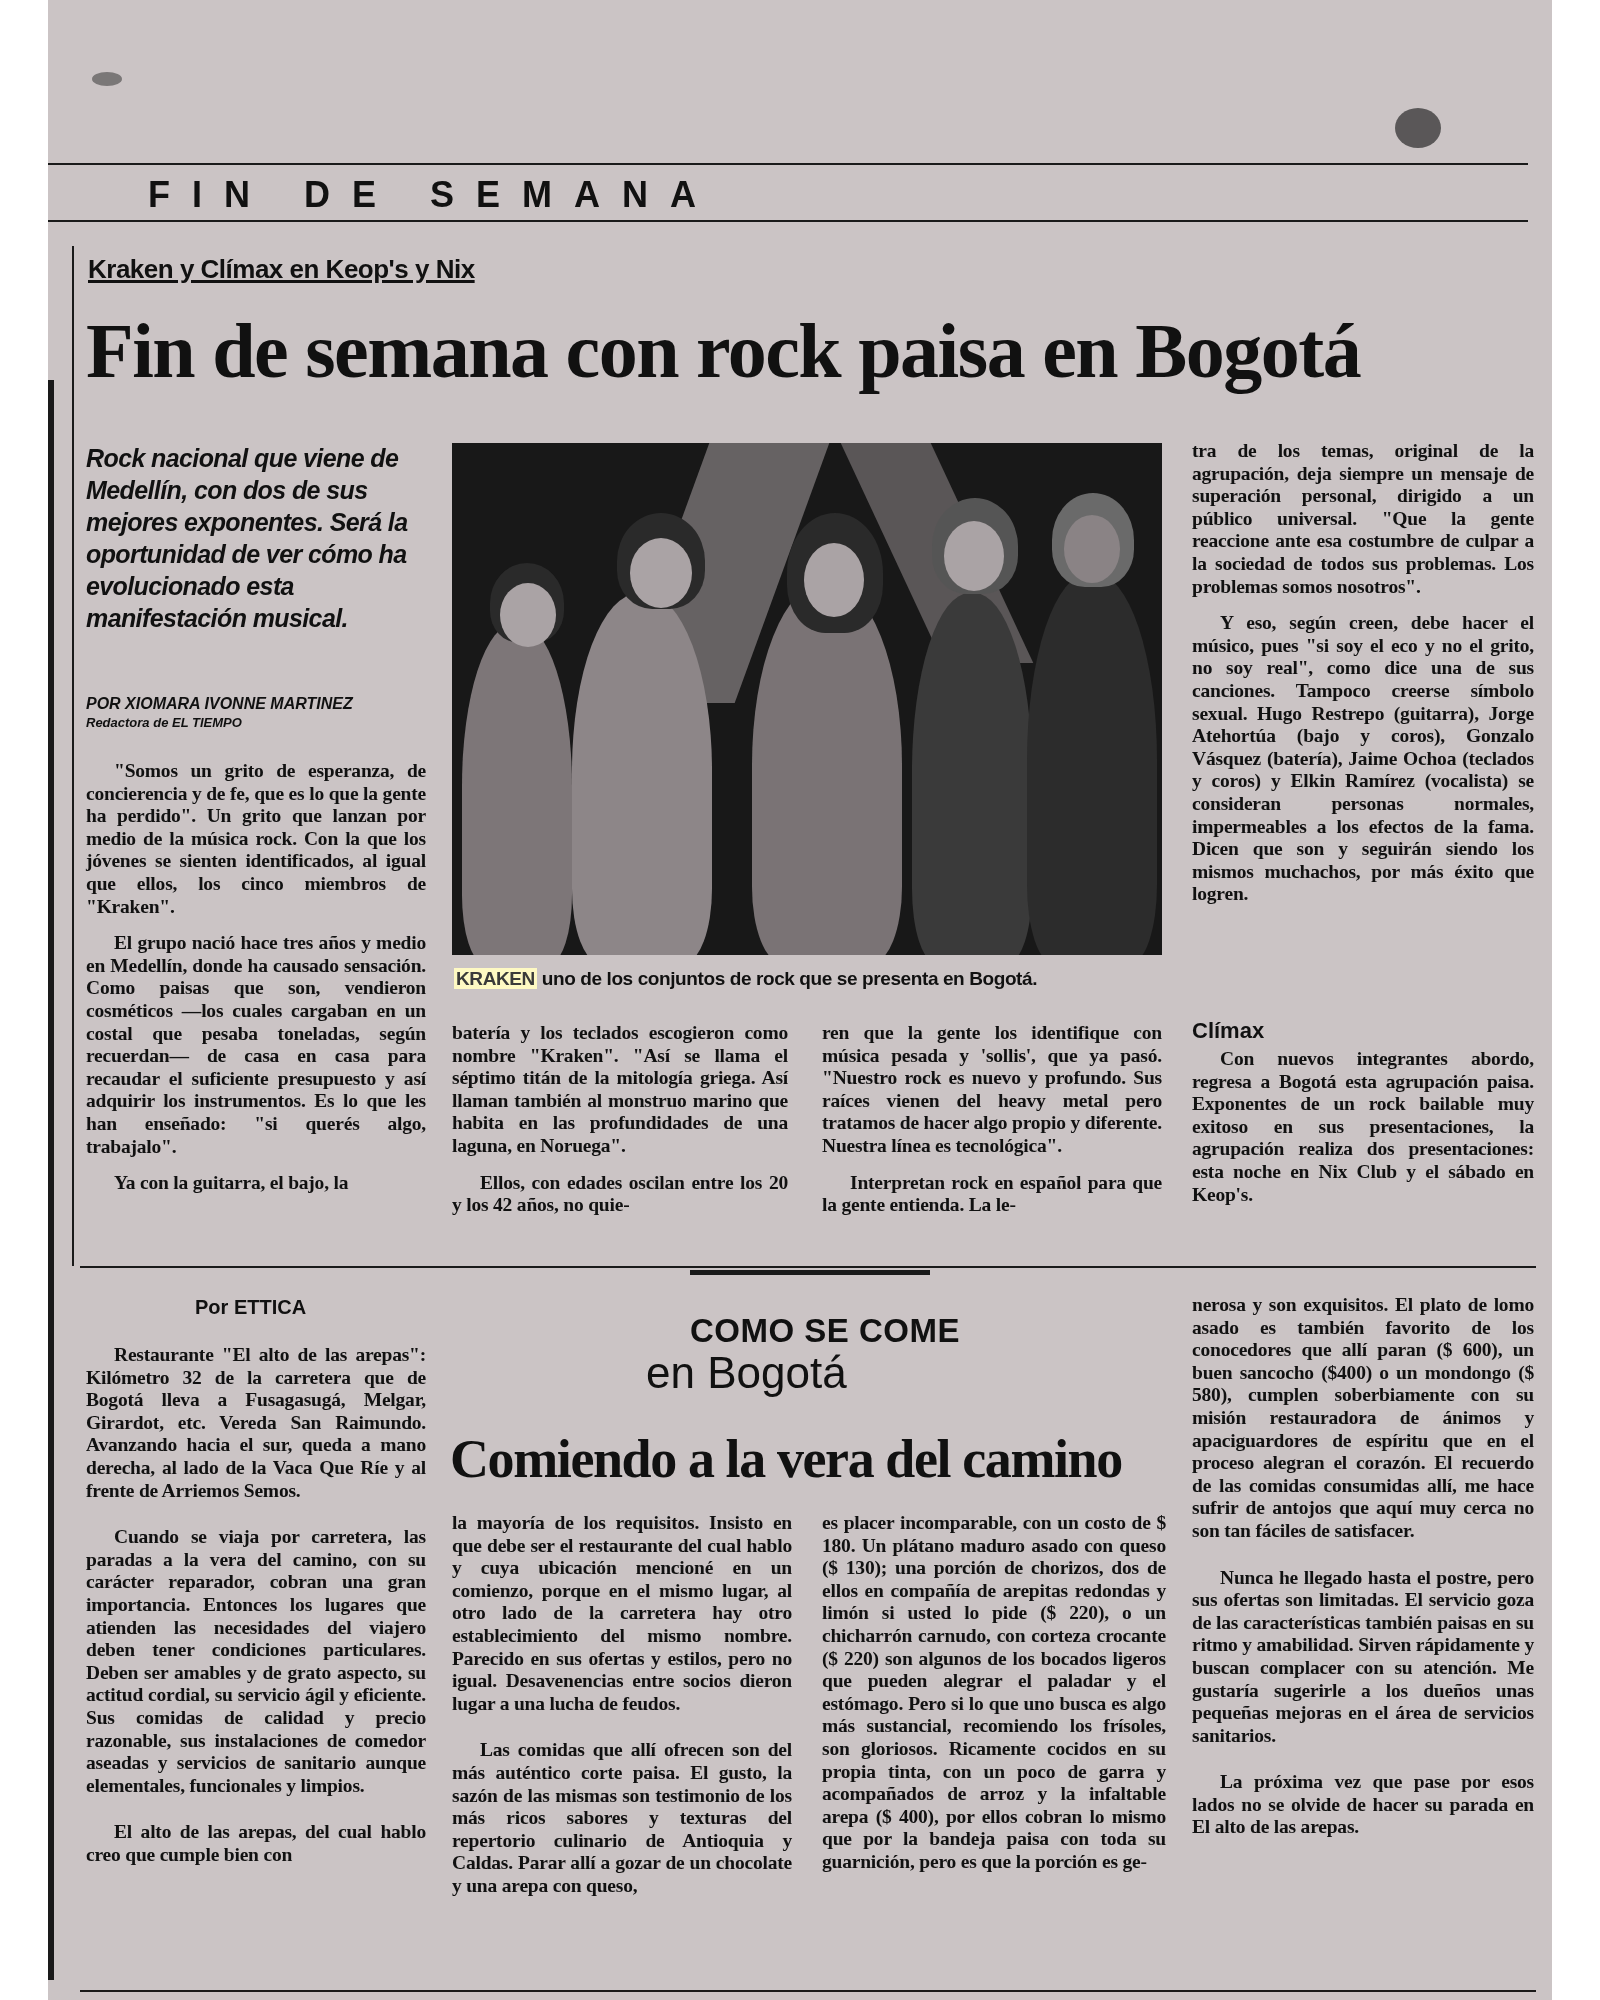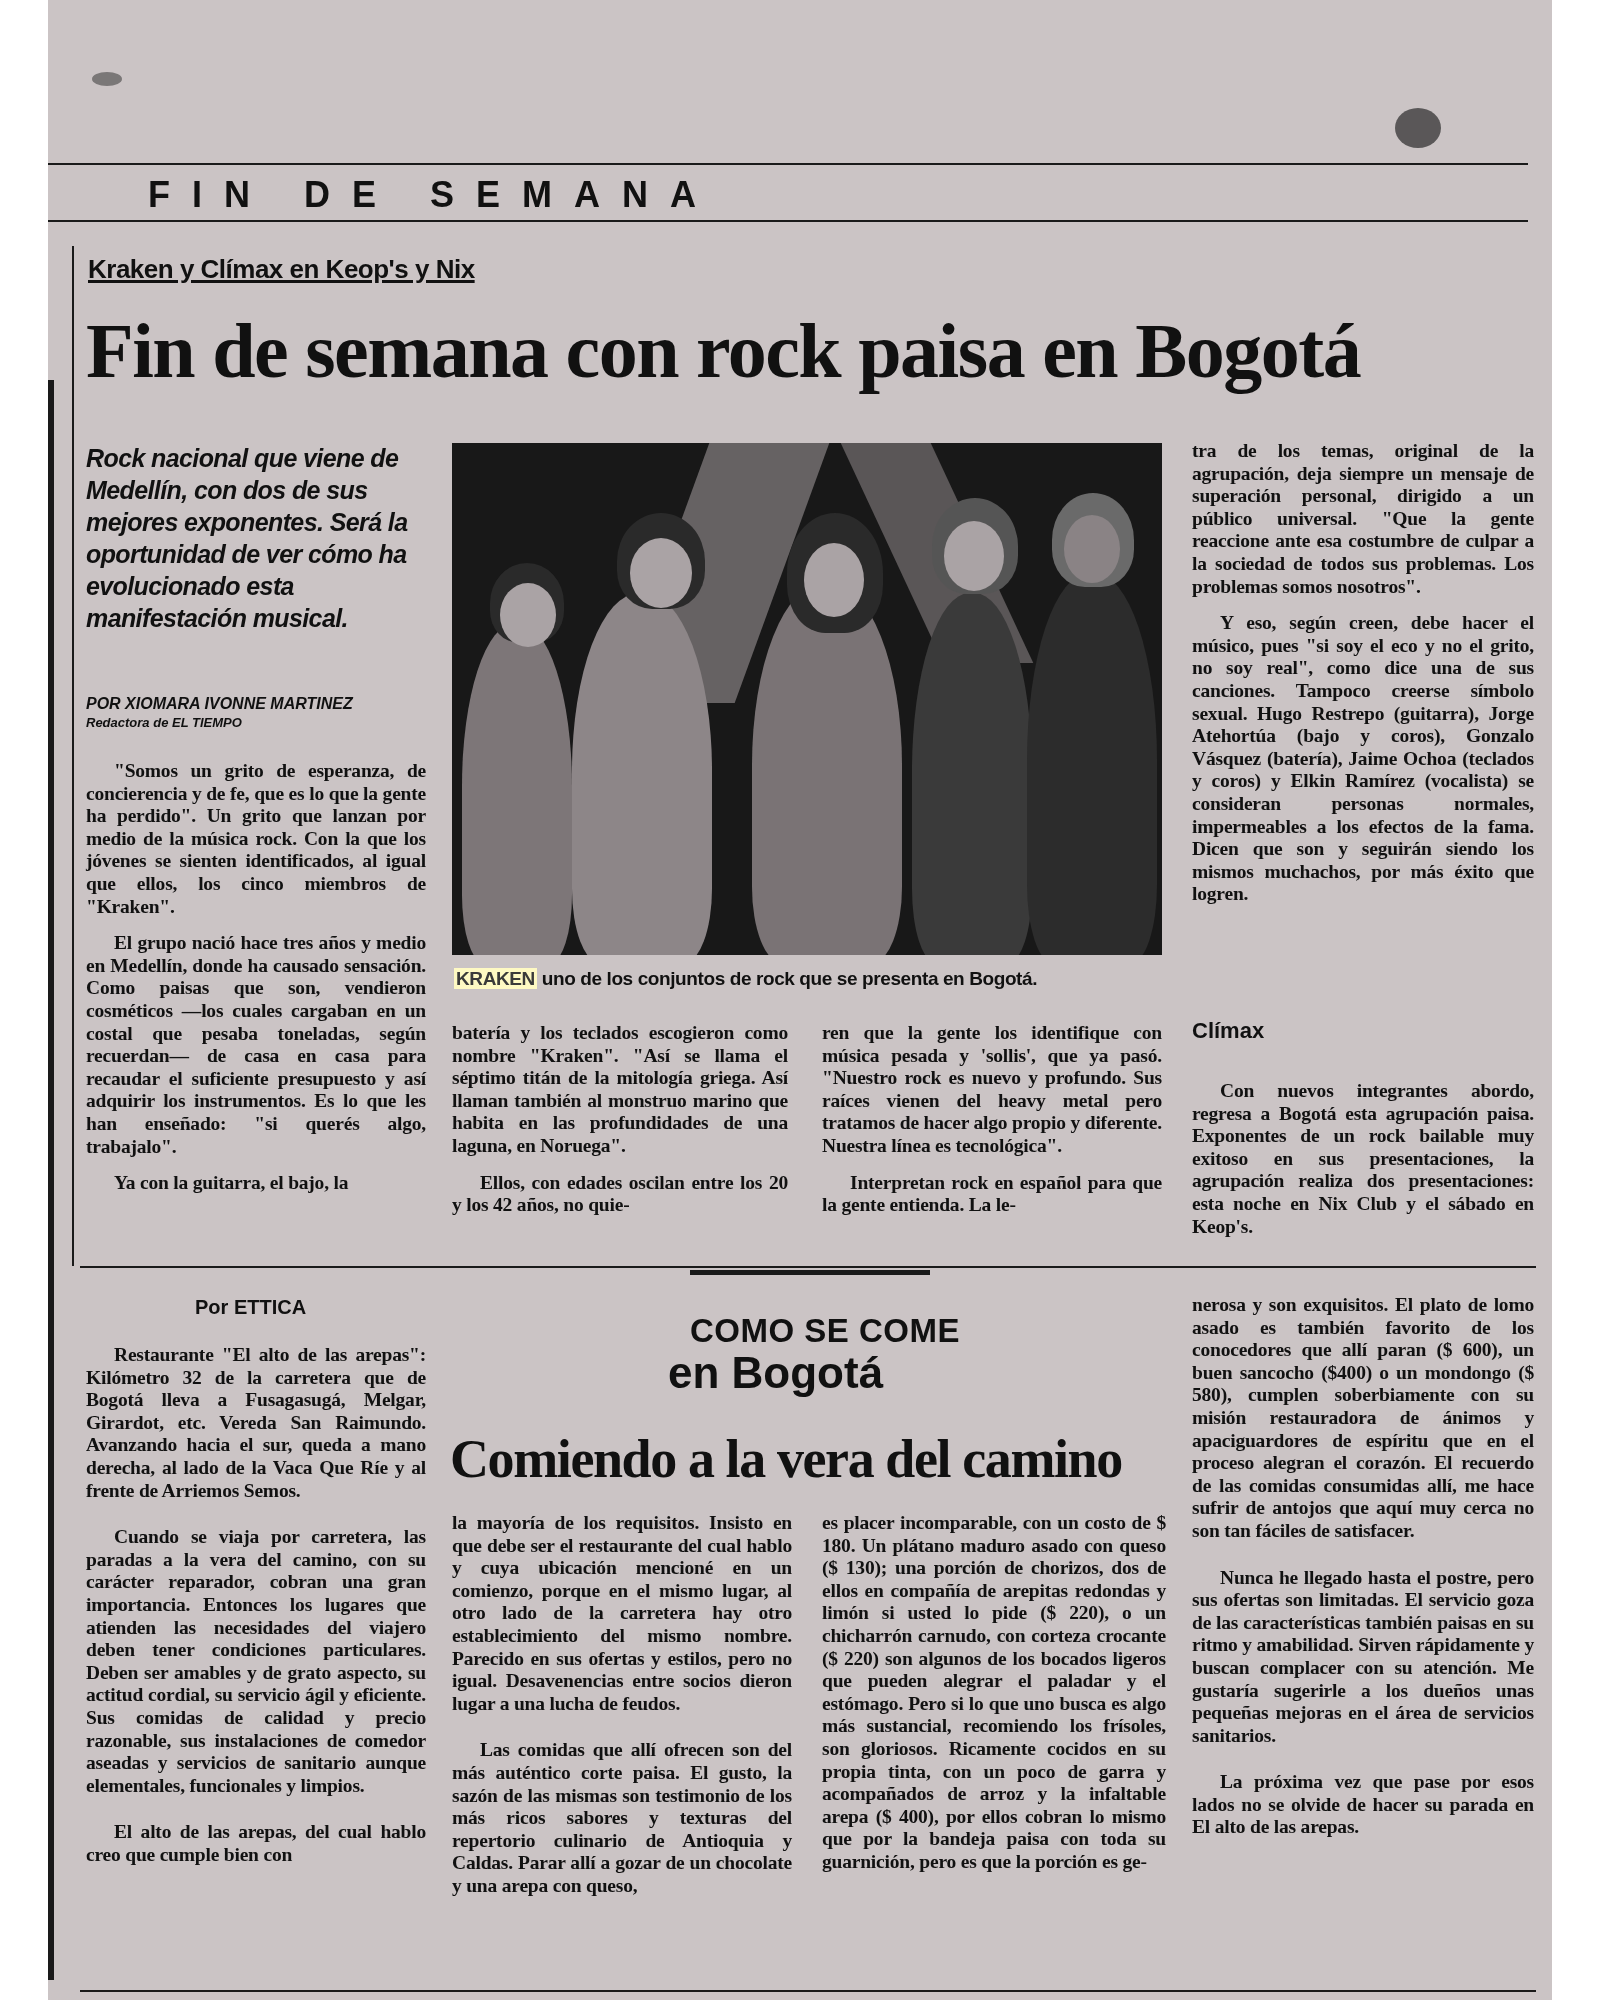--- a/index.html
+++ b/index.html
@@ -20,21 +20,21 @@
   .photo { position:absolute; left:452px; top:443px; width:710px; height:512px; background:#181818; overflow:hidden; }
   .photo .light { position:absolute; background:#9b9496; }
   .fig { position:absolute; background:#7d7678; border-radius:48% 48% 20% 20%; }
   .head { position:absolute; background:#aaa3a5; border-radius:50%; }
   .hair { position:absolute; background:#2a2a2a; border-radius:50% 50% 40% 40%; }
   .caption { position:absolute; left:454px; top:968px; font-family:"Liberation Sans", sans-serif; font-size:19px; font-weight:bold; letter-spacing:-0.4px; }
   .caption .tag { background:#fef9c3; color:#3a3a3a; padding:0 2px; }
   .subhead { position:absolute; font-family:"Liberation Sans", sans-serif; font-weight:900; font-size:22px; }
   .byline2 { position:absolute; left:195px; top:1296px; font-family:Liberation Sans, sans-serif; font-weight:bold; font-size:20px; }
   .como { position:absolute; left:690px; top:1312px; font-family:"Liberation Sans", sans-serif; font-weight:900; font-size:33px; letter-spacing:0.5px;text-align:center; }
-  .enbog { position:absolute; left:668px; top:1348px; font-family:"Liberation Sans", sans-serif; font-weight:700; font-size:44px; }
+  .enbog { position:absolute; left:646px; top:1348px; font-family:"Liberation Sans", sans-serif; font-weight:400; font-size:44px; }
   .headline2 { position:absolute; left:450px; top:1428px; font-family:"Liberation Serif", serif; font-weight:bold; font-size:54px; letter-spacing:-1.4px; }
   .smudge { position:absolute; border-radius:50%; background:#2a2a2a; }
 </style>
 </head>
 <body>
 
 <div class="page"></div>
 <div class="edge-dark"></div>
 
 <div class="smudge" style="left:1395px;top:108px;width:46px;height:40px;opacity:.7"></div>
@@ -87,21 +87,21 @@
 </div>
 <div class="col" style="left:822px;top:1022px;width:340px;">
   <p class="noindent">ren que la gente los identifique con música pesada y 'sollis', que ya pasó. "Nuestro rock es nuevo y profundo. Sus raíces vienen del heavy metal pero tratamos de hacer algo propio y diferente. Nuestra línea es tecnológica".</p>
   <p>Interpretan rock en español para que la gente entienda. La le-</p>
 </div>
 <div class="col" style="left:1192px;top:440px;width:342px;">
   <p class="noindent">tra de los temas, original de la agrupación, deja siempre un mensaje de superación personal, dirigido a un público universal. "Que la gente reaccione ante esa costumbre de culpar a la sociedad de todos sus problemas. Los problemas somos nosotros".</p>
   <p>Y eso, según creen, debe hacer el músico, pues "si soy el eco y no el grito, no soy real", como dice una de sus canciones. Tampoco creerse símbolo sexual. Hugo Restrepo (guitarra), Jorge Atehortúa (bajo y coros), Gonzalo Vásquez (batería), Jaime Ochoa (teclados y coros) y Elkin Ramírez (vocalista) se consideran personas normales, impermeables a los efectos de la fama. Dicen que son y seguirán siendo los mismos muchachos, por más éxito que logren.</p>
 </div>
 <div class="subhead" style="left:1192px;top:1018px;">Clímax</div>
-<div class="col" style="left:1192px;top:1048px;width:342px;margin-top:32px;">
+<div class="col" style="left:1192px;top:1048px;width:342px;">
   <p>Con nuevos integrantes abordo, regresa a Bogotá esta agrupación paisa. Exponentes de un rock bailable muy exitoso en sus presentaciones, la agrupación realiza dos presentaciones: esta noche en Nix Club y el sábado en Keop's.</p>
 </div>
 
 <div class="rule" style="left:80px;top:1266px;width:1456px;"></div>
 <div class="rule" style="left:690px;top:1270px;width:240px;height:5px;"></div>
 
 <div class="byline2">Por ETTICA</div>
 <div class="como">COMO SE COME</div>
 <div class="enbog">en Bogotá</div>
 <div class="headline2">Comiendo a la vera del camino</div>

